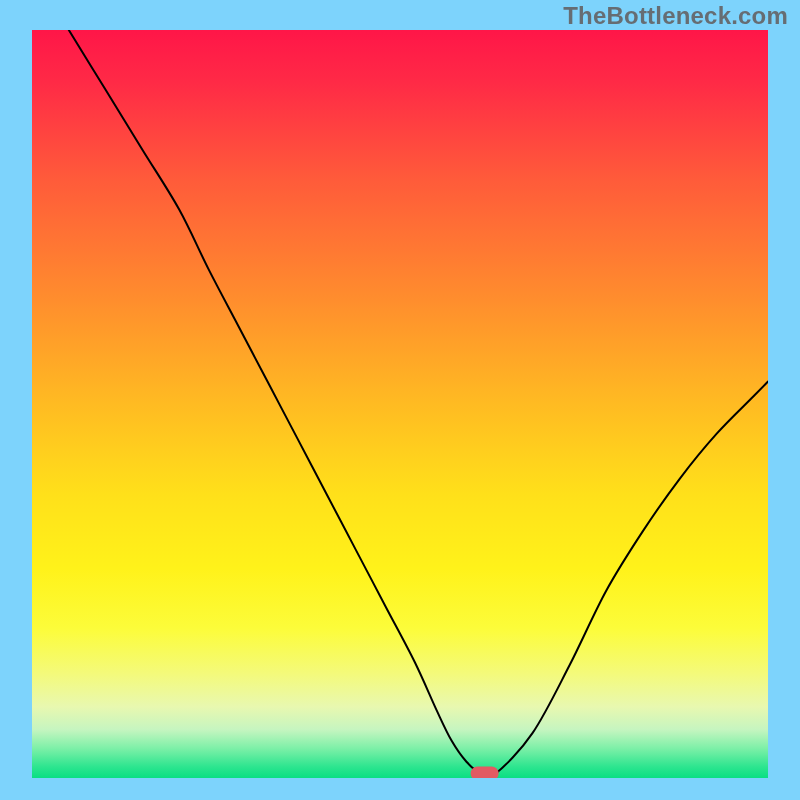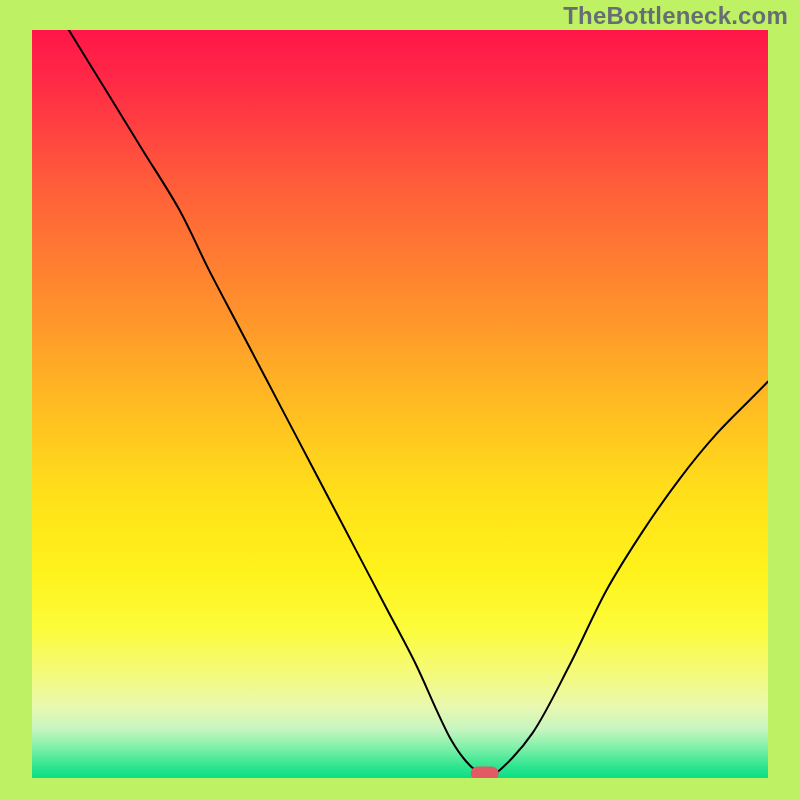--- a/index.html
+++ b/index.html
@@ -7,21 +7,21 @@
     padding: 0;
     width: 800px;
     height: 800px;
     background: #000;
     overflow: hidden;
   }
   .wrap {
     position: relative;
     width: 800px;
     height: 800px;
-    background: #bef264;
+    background: #7dd3fc;
   }
   .watermark {
     position: absolute;
     top: 2px;
     right: 12px;
     color: #666d73;
     font-family: Arial, Helvetica, sans-serif;
     font-size: 24px;
     font-weight: 600;
     letter-spacing: 0.2px;

